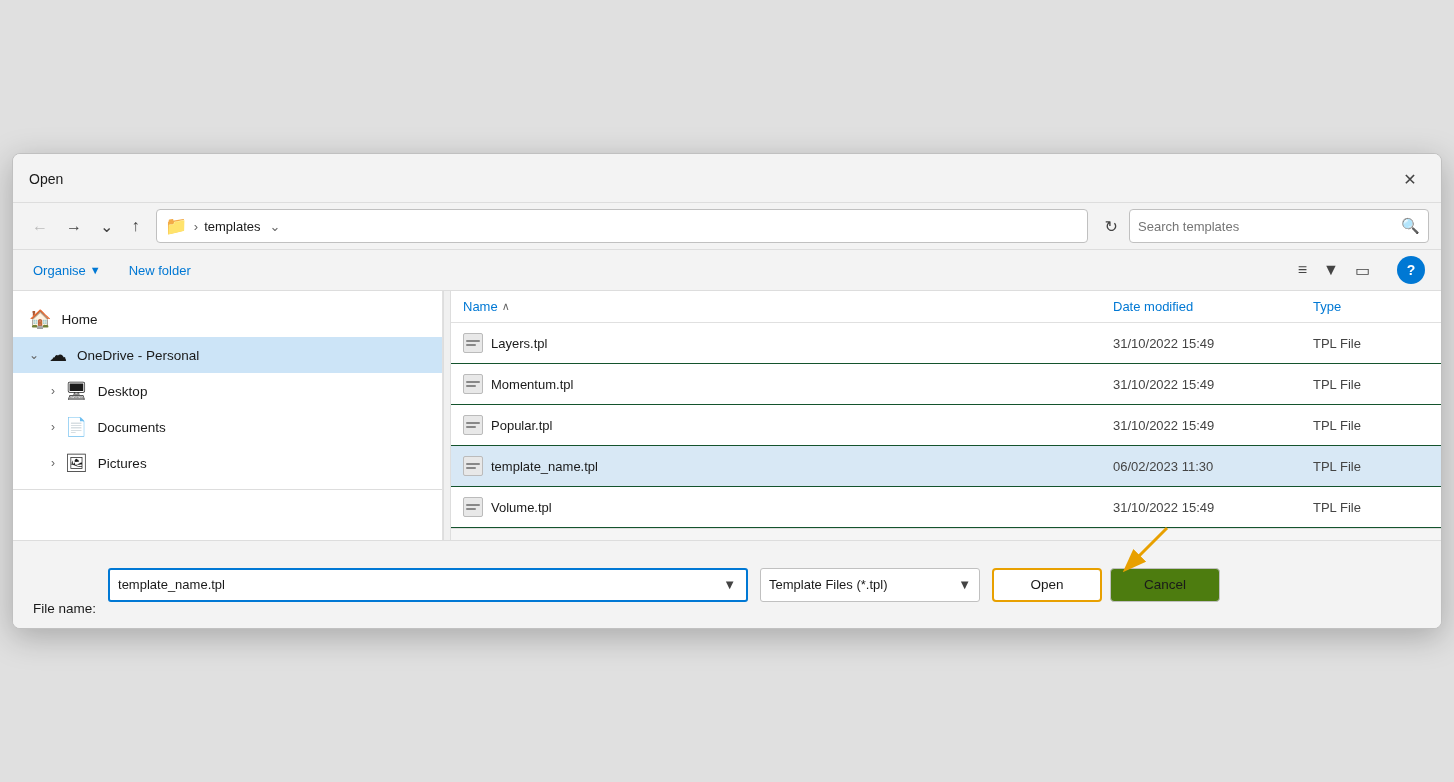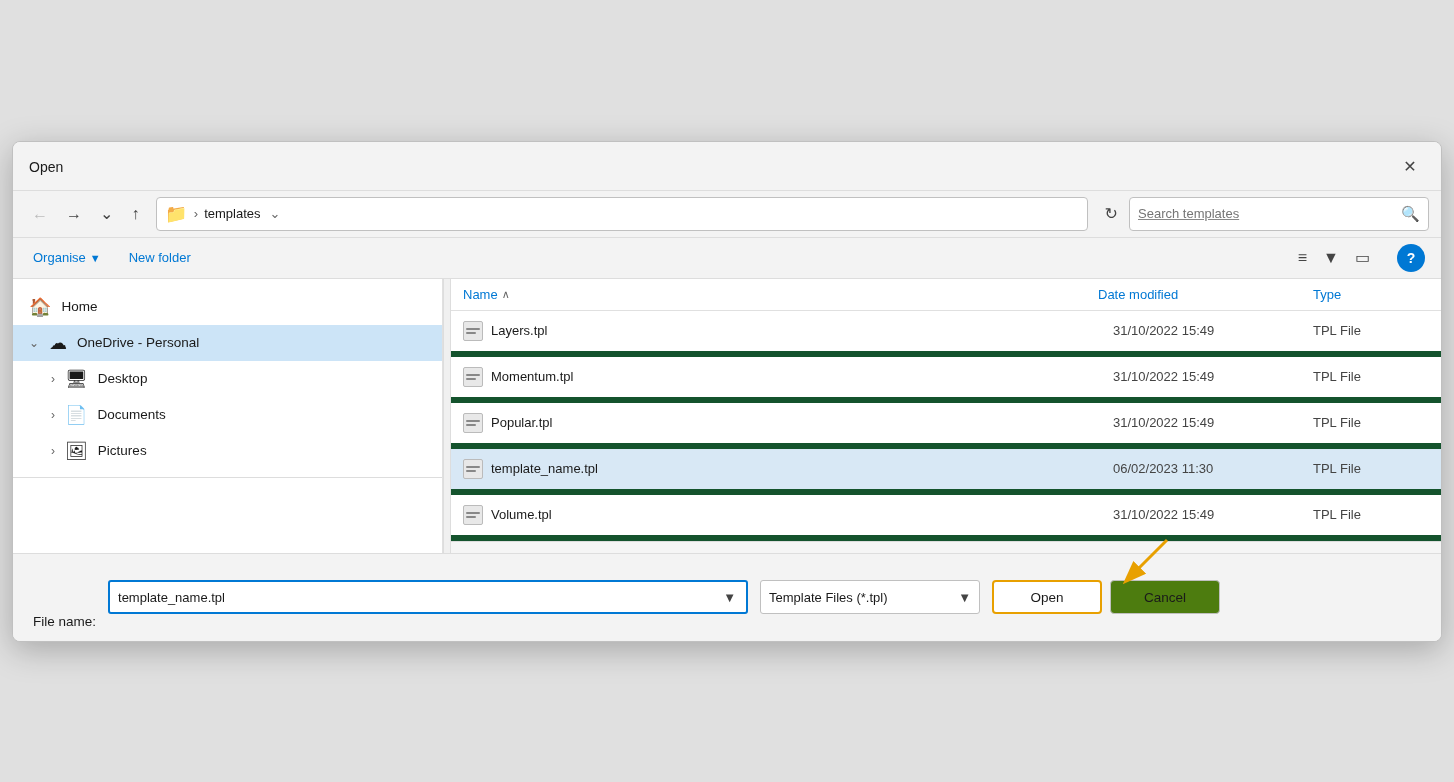--- a/index.html
+++ b/index.html
@@ -127,21 +127,20 @@
       gap: 6px;
     }
     .search-box input {
       border: none;
       outline: none;
       background: transparent;
       font-size: 13px;
       color: #888;
       flex: 1;
       width: 100%;
-      text-decoration: underline;
     }
     .search-icon { color: #666; font-size: 15px; }
 
     
     .action-bar {
       background: #f3f3f3;
       display: flex;
       align-items: center;
       padding: 6px 16px;
       border-bottom: 1px solid #ddd;
@@ -242,21 +241,20 @@
       display: flex;
       flex-direction: column;
       overflow: hidden;
     }
     .file-header {
       display: flex;
       align-items: flex-start;
       border-bottom: 1px solid #e0e0e0;
       background: white;
       padding: 0;
-      gap: 15px;
     }
     .col-header {
       padding: 8px 12px;
       font-size: 13px;
       color: #0078d4;
       cursor: pointer;
       display: flex;
       align-items: center;
       gap: 4px;
       user-select: none;
@@ -268,21 +266,21 @@
 
     .file-list {
       flex: 1;
       overflow-y: auto;
     }
     .file-row {
       display: flex;
       align-items: center;
       padding: 0;
       cursor: pointer;
-      border-bottom: 6px solid #14532d;
+      border-bottom: 1px solid #14532d;
     }
     .file-row.selected { background: #d8e8f5; }
     .file-cell {
       padding: 10px 12px;
       font-size: 13px;
       color: #1a1a1a;
       display: flex;
       align-items: center;
       gap: 8px;
     }

